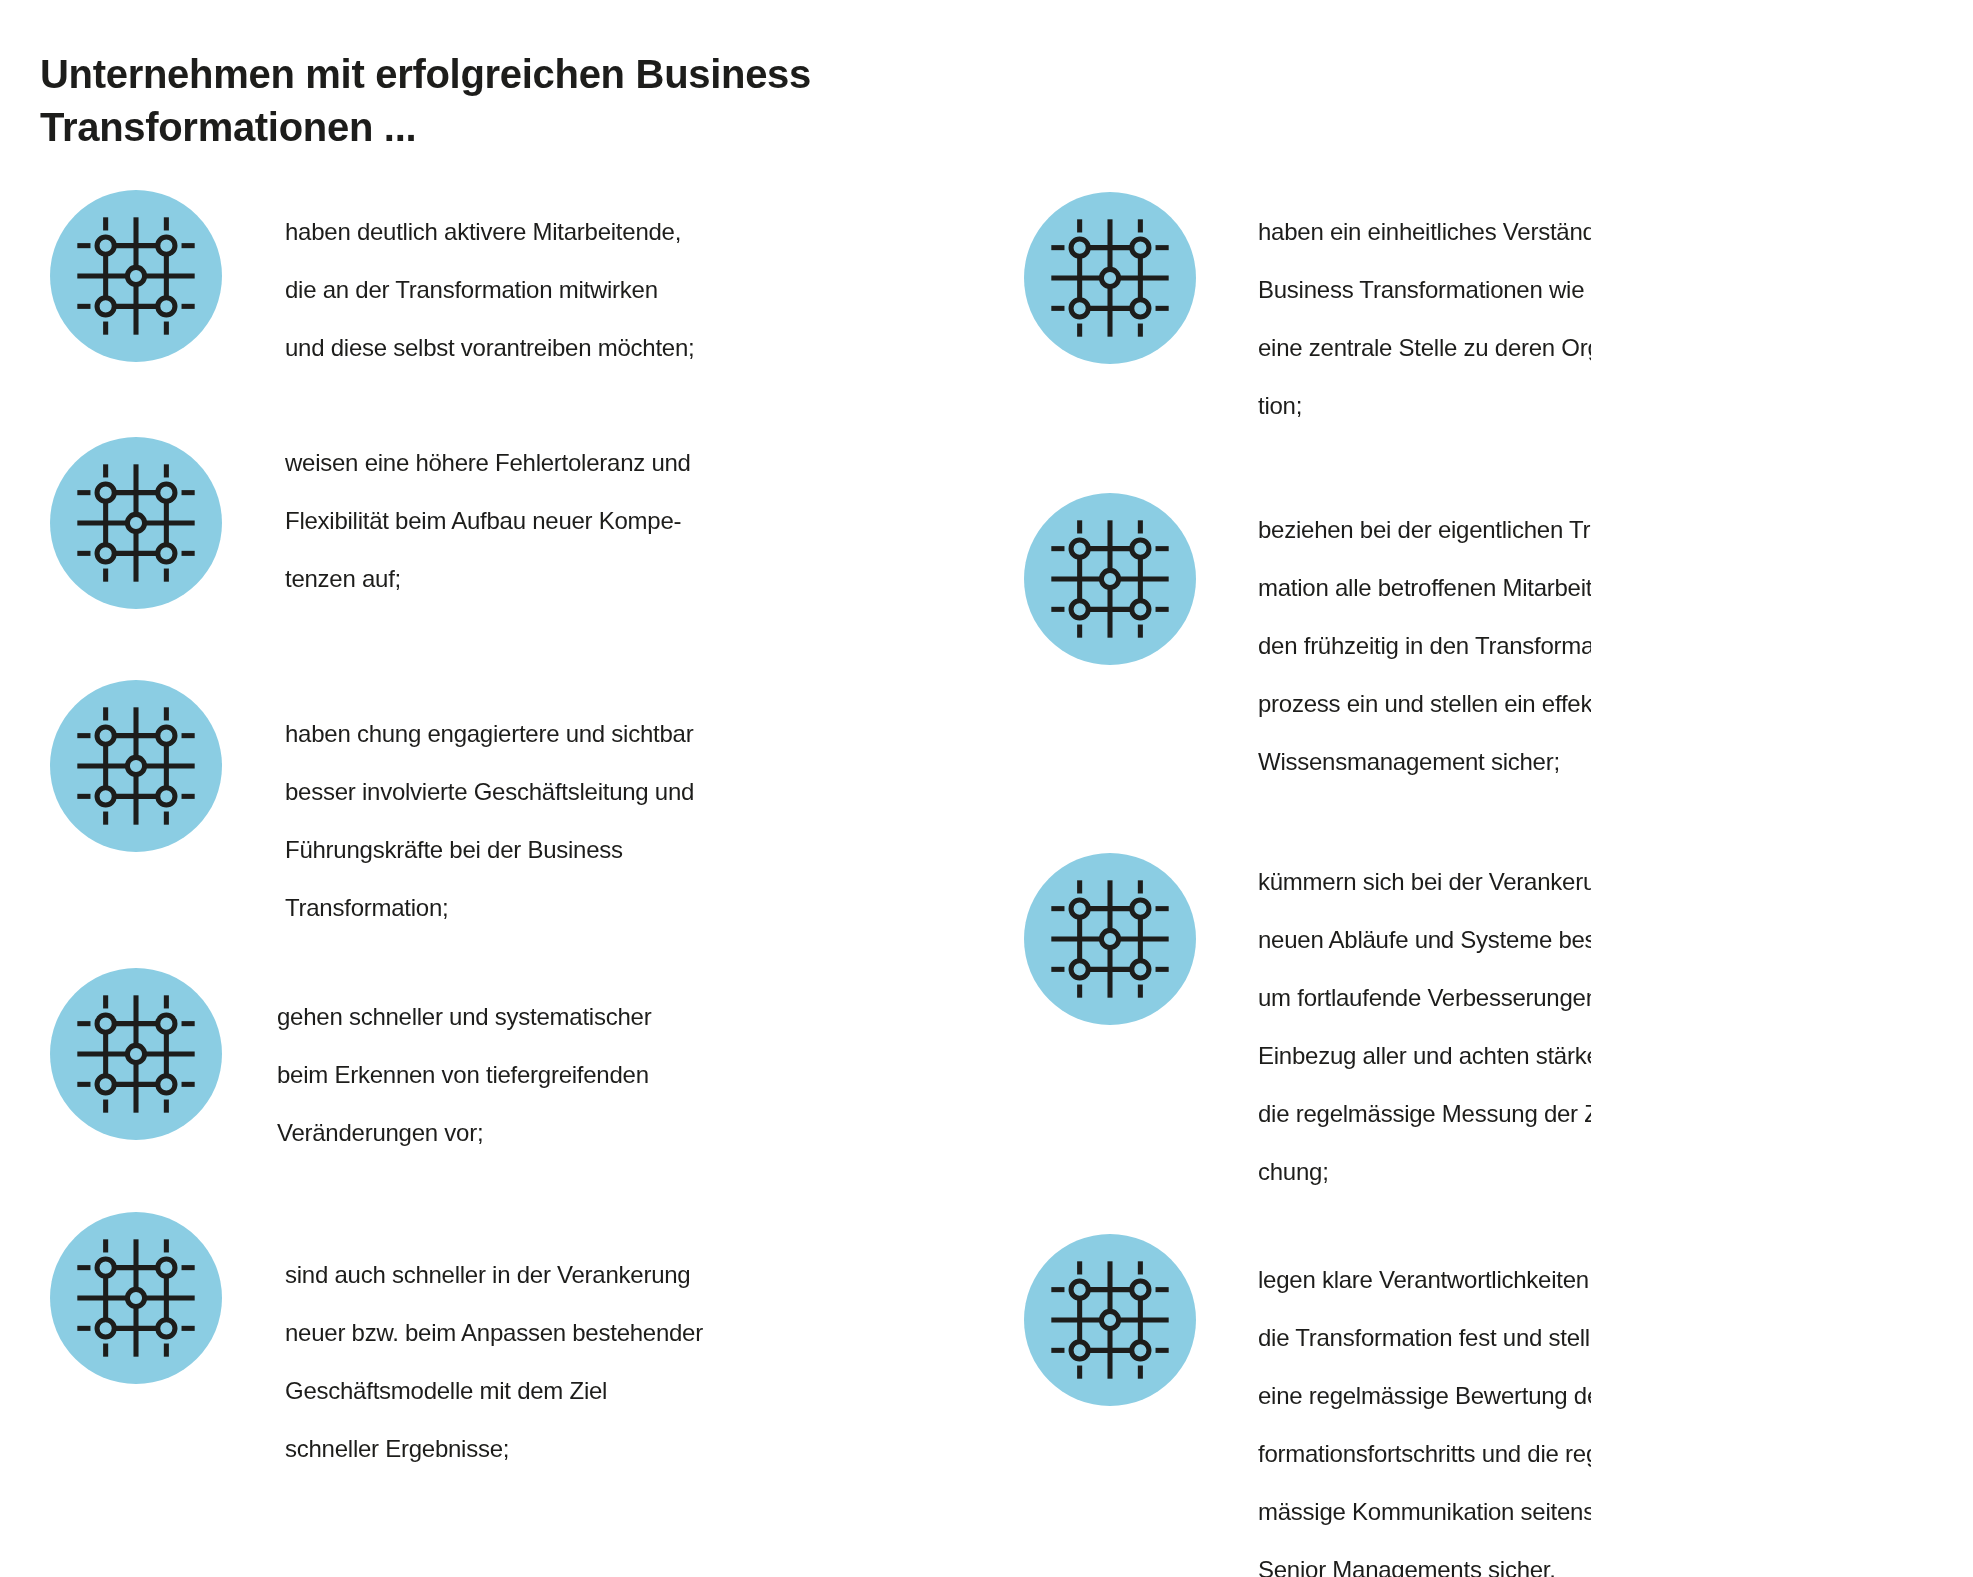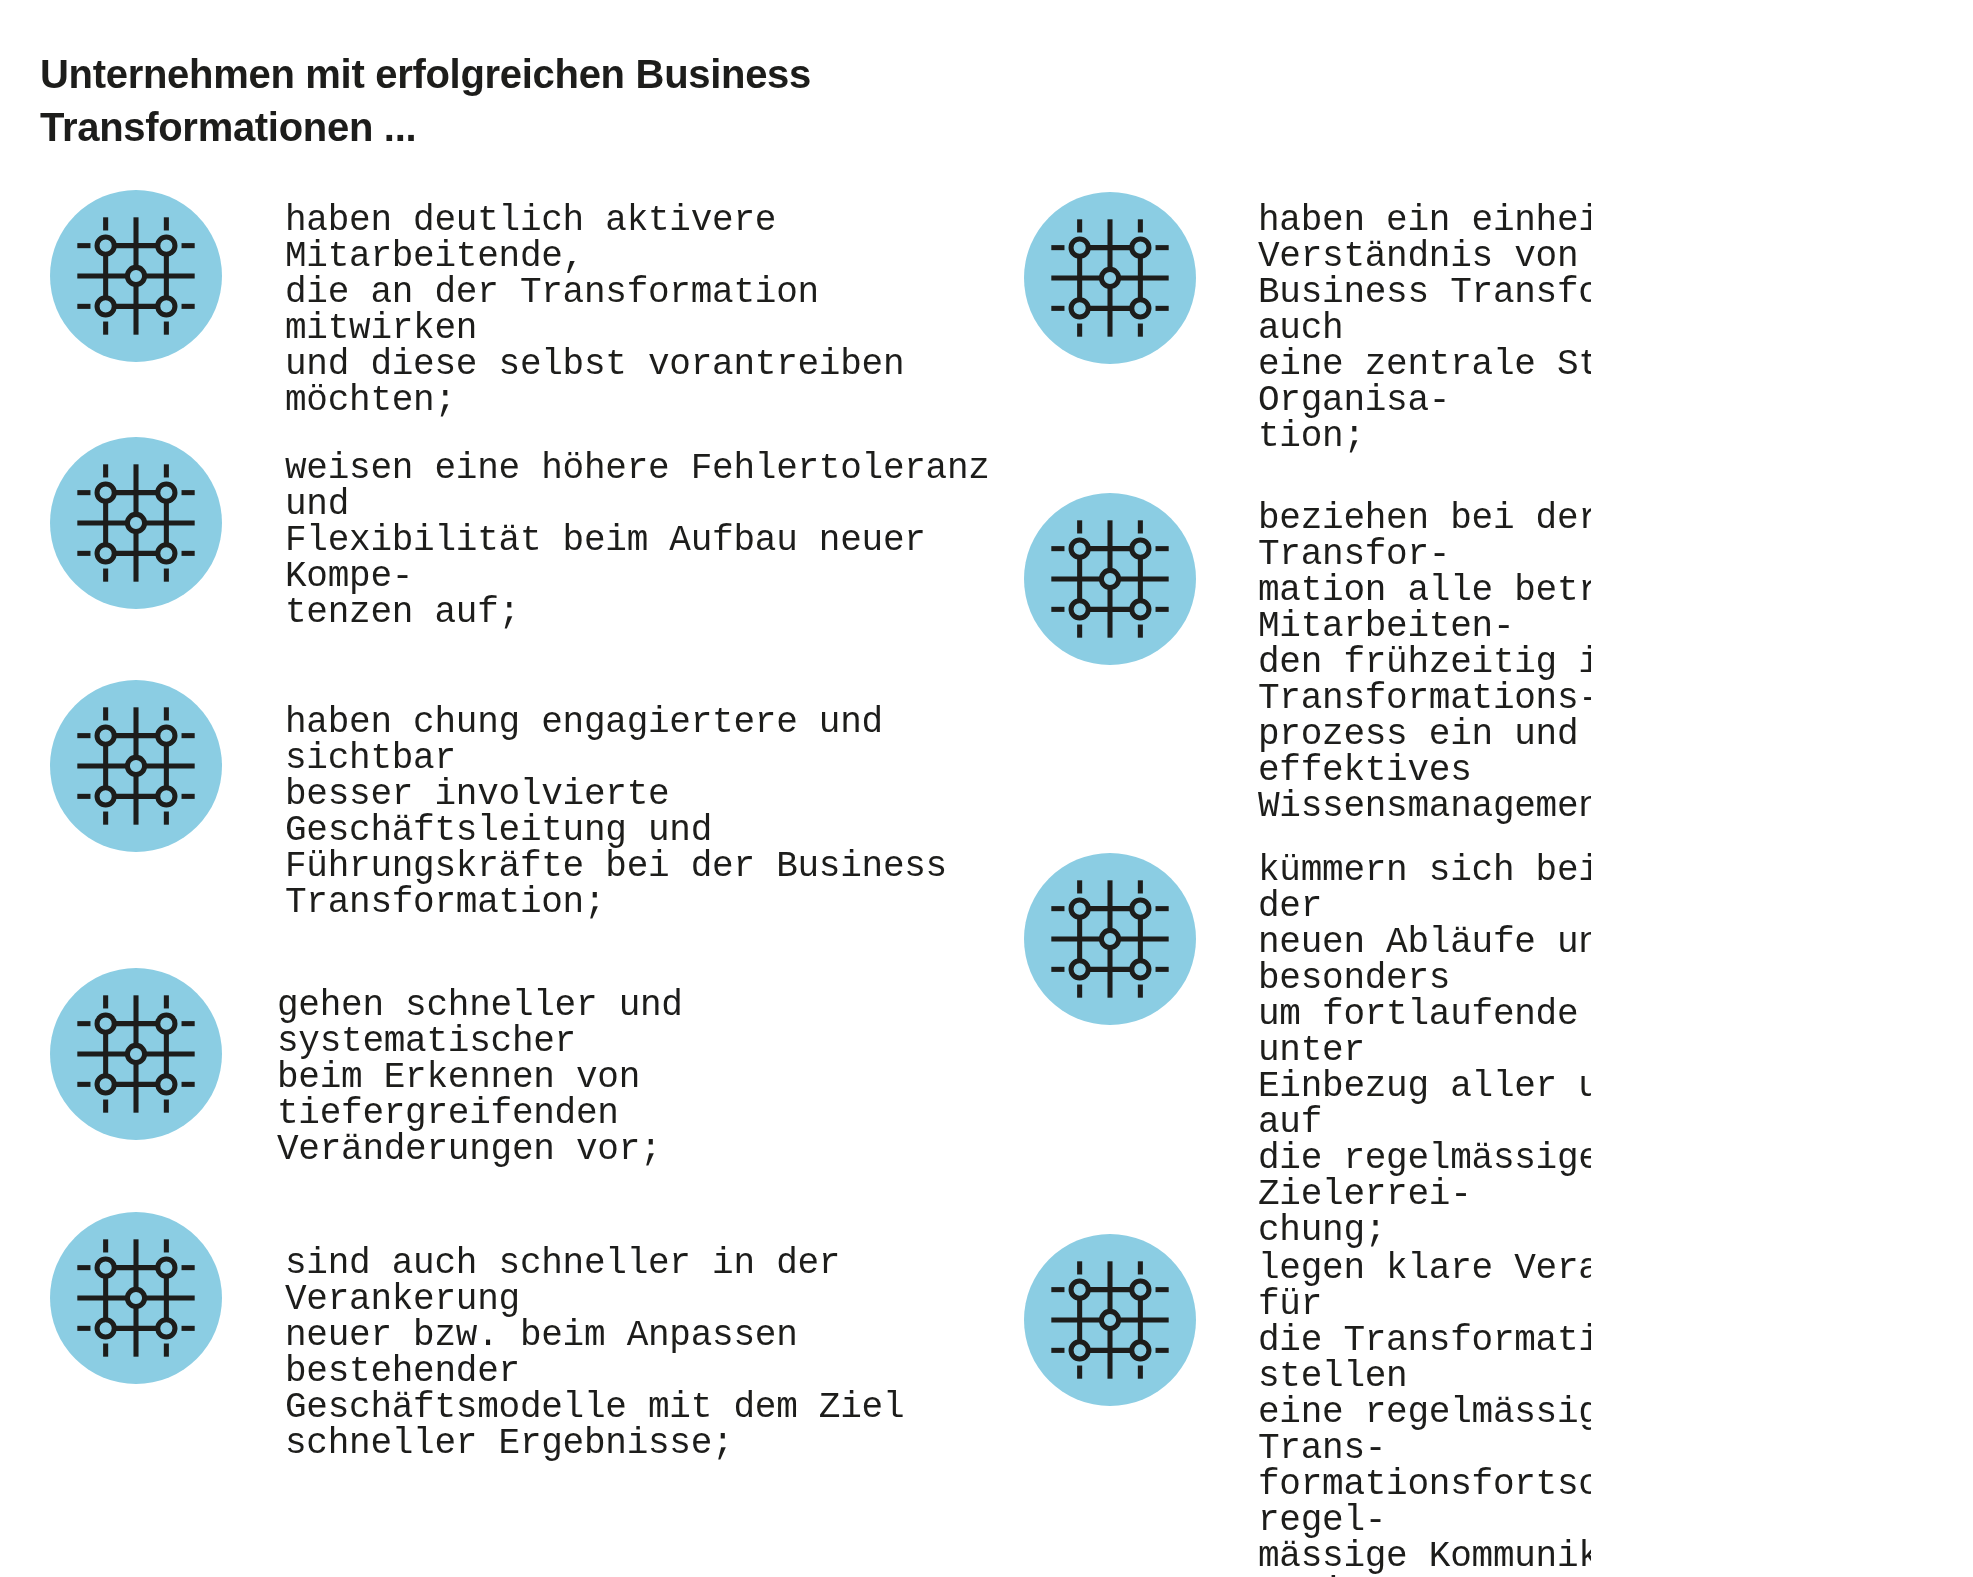--- a/index.html
+++ b/index.html
@@ -32,26 +32,25 @@
     white-space:pre-line;
   }
   .icon{
     position:absolute;
     width:172px;
     height:172px;
     display:block;
   }
   .txt{
     position:absolute;
-    font-size:36px;
-    line-height:36px;
+    font-size:24px;
+    line-height:58px;
     letter-spacing:-0.25px;
     white-space:pre-line;
     width:720px;
-    font-family:Liberation Mono, monospace;
   }
   .defs{position:absolute;width:0;height:0;overflow:hidden;}
 </style>
 </head>
 <body>
 
 <svg class="defs" aria-hidden="true">
   <symbol id="mixer-icon" viewBox="0 0 170 170">
     <circle cx="85" cy="85" r="85" fill="var(--icon-blue,#8bcde3)"></circle>
     <g stroke="var(--icon-stroke,#1d1d1b)" stroke-width="5" fill="none">
@@ -98,21 +97,21 @@
           <use href="#mixer-icon"></use>
         </svg>
       <p class="txt" style="left:285px;top:203px">haben deutlich aktivere Mitarbeitende,
 die an der Transformation mitwirken
 und diese selbst vorantreiben möchten;</p>
     </div>
     <div>
       <svg class="icon" style="left:50px;top:437px">
           <use href="#mixer-icon"></use>
         </svg>
-      <p class="txt" style="left:285px;top:451px">weisen eine höhere Fehlertoleranz und
+      <p class="txt" style="left:285px;top:434px">weisen eine höhere Fehlertoleranz und
 Flexibilität beim Aufbau neuer Kompe-
 tenzen auf;</p>
     </div>
     <div>
       <svg class="icon" style="left:50px;top:680px">
           <use href="#mixer-icon"></use>
         </svg>
       <p class="txt" style="left:285px;top:705px">haben chung engagiertere und sichtbar
 besser involvierte Geschäftsleitung und
 Führungskräfte bei der Business

